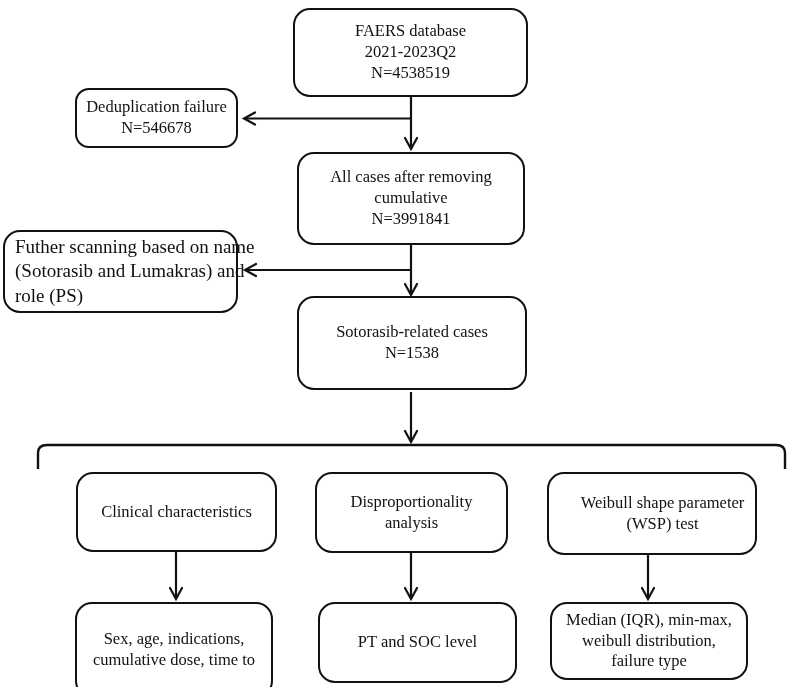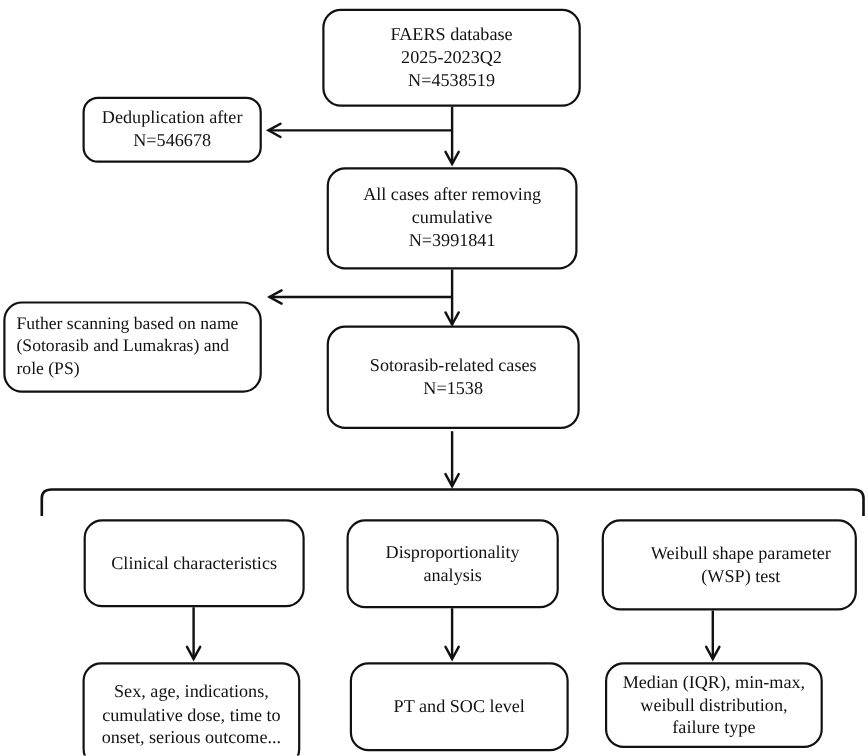--- a/index.html
+++ b/index.html
@@ -38,22 +38,21 @@
     line-height: 1.27;
   }
   .box .line {
     white-space: nowrap;
     text-align: center;
   }
   .box.left-align {
     align-items: flex-start;
     text-align: left;
     padding: 4px 8px 4px 10px;
-    font-size: 16px;
-    margin-top: 44px;
+    font-size: 19px;
   }
 </style>
 </head>
 <body>
 
 <div class="canvas">
 
   <svg class="connectors" viewBox="0 0 789 687" xmlns="http://www.w3.org/2000/svg" aria-hidden="true">
     <defs>
       <marker id="arrowhead" markerUnits="userSpaceOnUse" markerWidth="18" markerHeight="18" refX="13" refY="8" orient="auto">
@@ -75,26 +74,26 @@
 
     <path d="M 176 552 L 176 599" stroke="#111111" stroke-width="2.2" fill="none" marker-end="url(#arrowhead)"></path>
 
     <path d="M 411 553 L 411 599" stroke="#111111" stroke-width="2.2" fill="none" marker-end="url(#arrowhead)"></path>
 
     <path d="M 648 555 L 648 599" stroke="#111111" stroke-width="2.2" fill="none" marker-end="url(#arrowhead)"></path>
   </svg>
 
   <div class="box" style="left:293px; top:8px; width:235px; height:89px;">
     <div class="line">FAERS database</div>
-    <div class="line">2025-2023Q2</div>
+    <div class="line">2021-2023Q2</div>
     <div class="line">N=4538519</div>
   </div>
 
   <div class="box" style="left:75px; top:88px; width:163px; height:60px; border-radius:14px;">
-    <div class="line">Deduplication after</div>
+    <div class="line">Deduplication failure</div>
     <div class="line">N=546678</div>
   </div>
 
   <div class="box" style="left:297px; top:152px; width:228px; height:93px;">
     <div class="line">All cases after removing</div>
     <div class="line">cumulative</div>
     <div class="line">N=3991841</div>
   </div>
 
   <div class="box left-align" style="left:3px; top:230px; width:235px; height:83px;">
@@ -110,29 +109,28 @@
 
   <div class="box" style="left:76px; top:472px; width:201px; height:80px;">
     <div class="line">Clinical characteristics</div>
   </div>
 
   <div class="box" style="left:315px; top:472px; width:193px; height:81px;">
     <div class="line">Disproportionality</div>
     <div class="line">analysis</div>
   </div>
 
-  <div class="box" style="left:547px; top:472px; width:232px; height:83px;padding-left:21px;">
+  <div class="box" style="left:547px; top:472px; width:210px; height:83px;padding-left:21px;">
     <div class="line">Weibull shape parameter</div>
     <div class="line">(WSP) test</div>
   </div>
 
   <div class="box" style="left:75px; top:602px; width:198px; height:96px;">
     <div class="line">Sex, age, indications,</div>
     <div class="line">cumulative dose, time to</div>
-    <div class="line">onset, serious outcome...</div>
   </div>
 
   <div class="box" style="left:550px; top:602px; width:198px; height:78px;">
     <div class="line">Median (IQR), min-max,</div>
     <div class="line">weibull distribution,</div>
     <div class="line">failure type</div>
   </div>
 
   <div class="box" style="left:318px; top:602px; width:199px; height:81px;">
     <div class="line">PT and SOC level</div>

